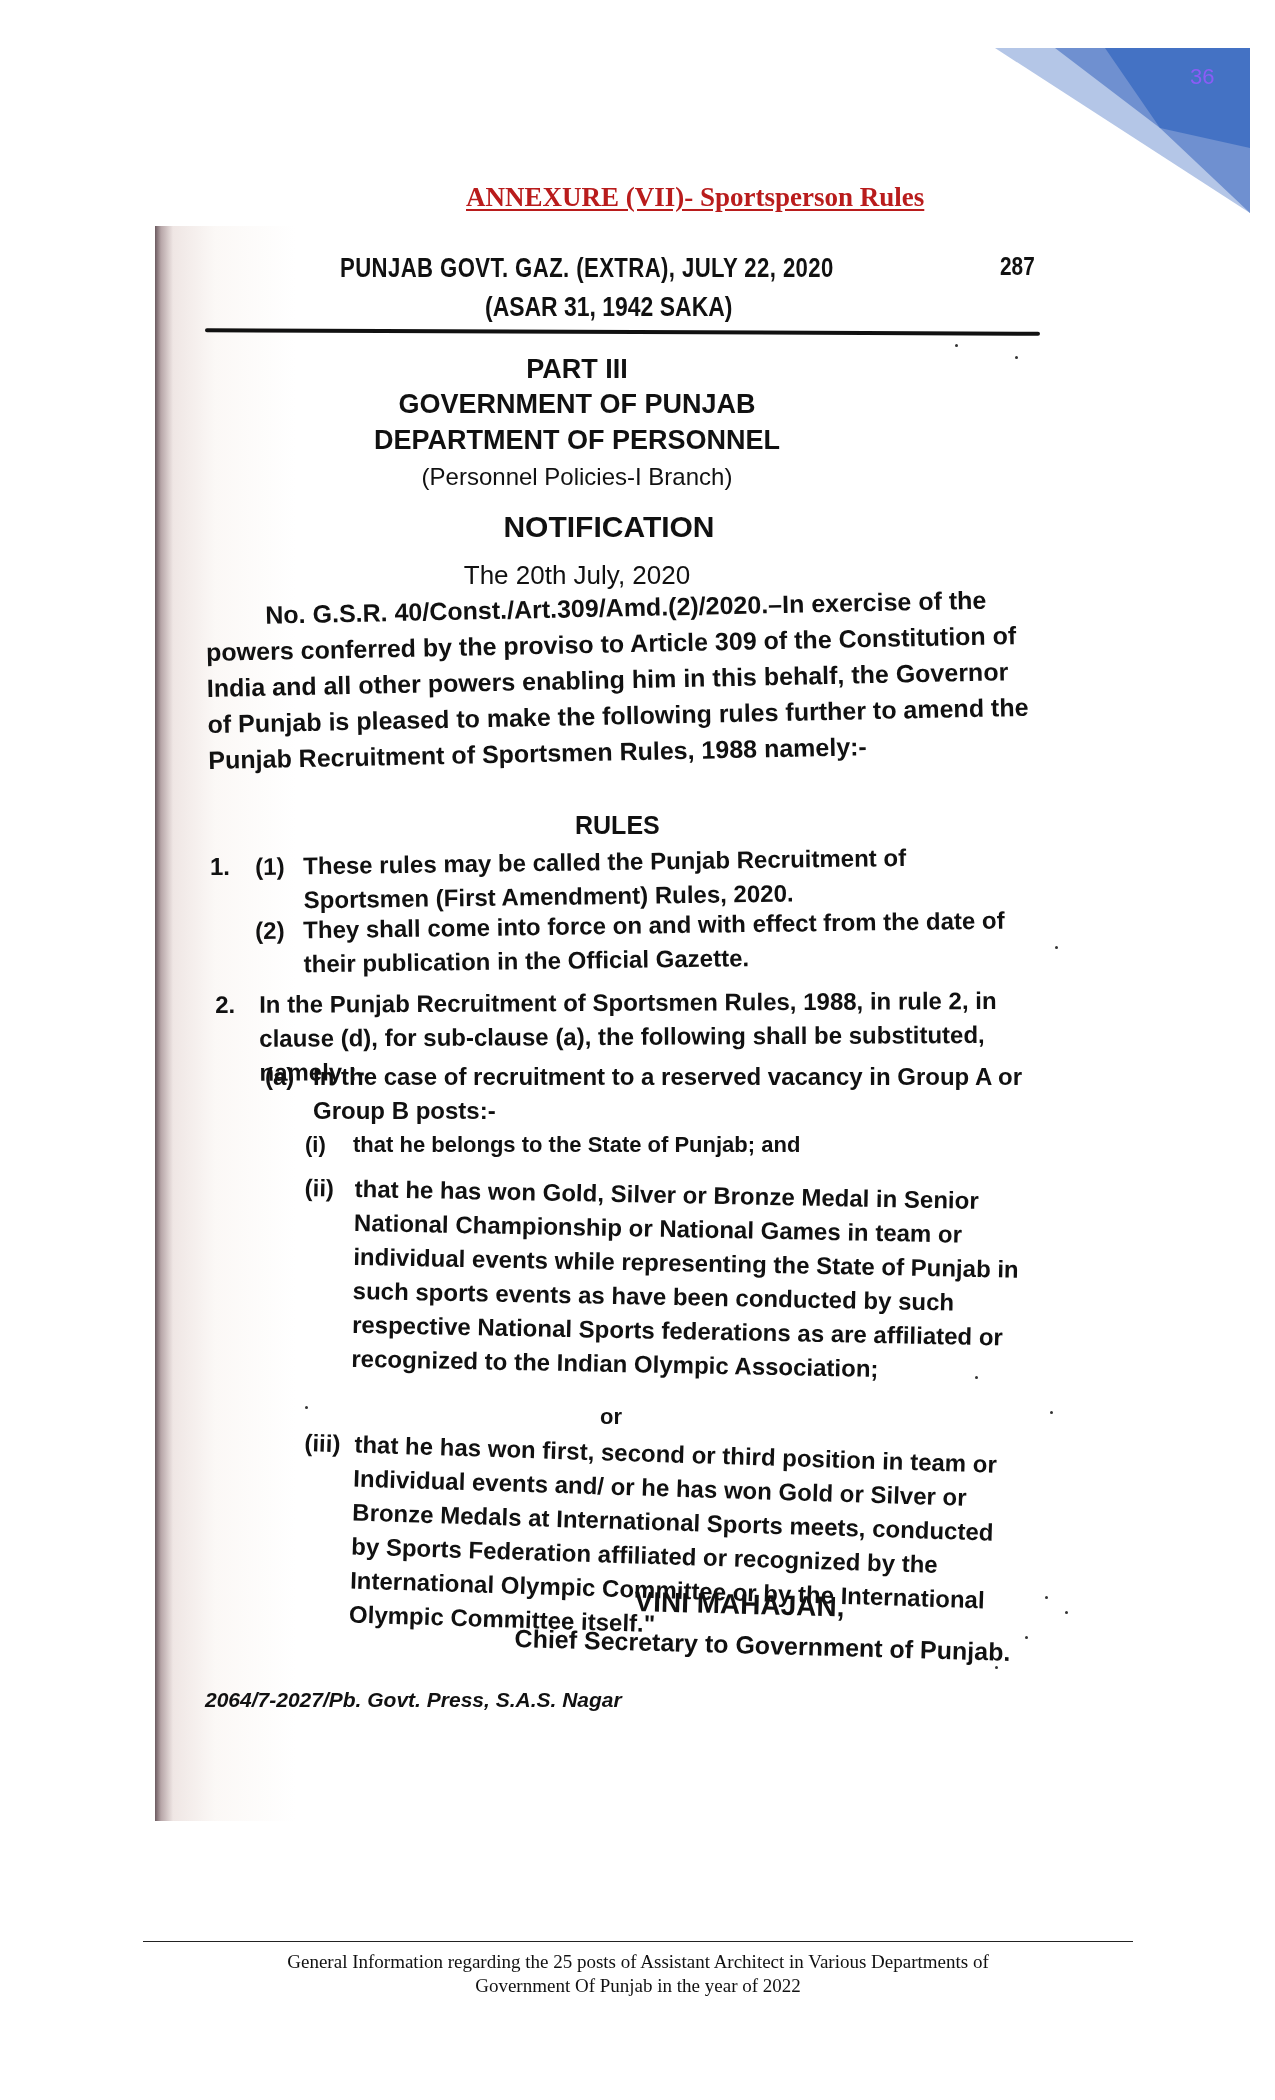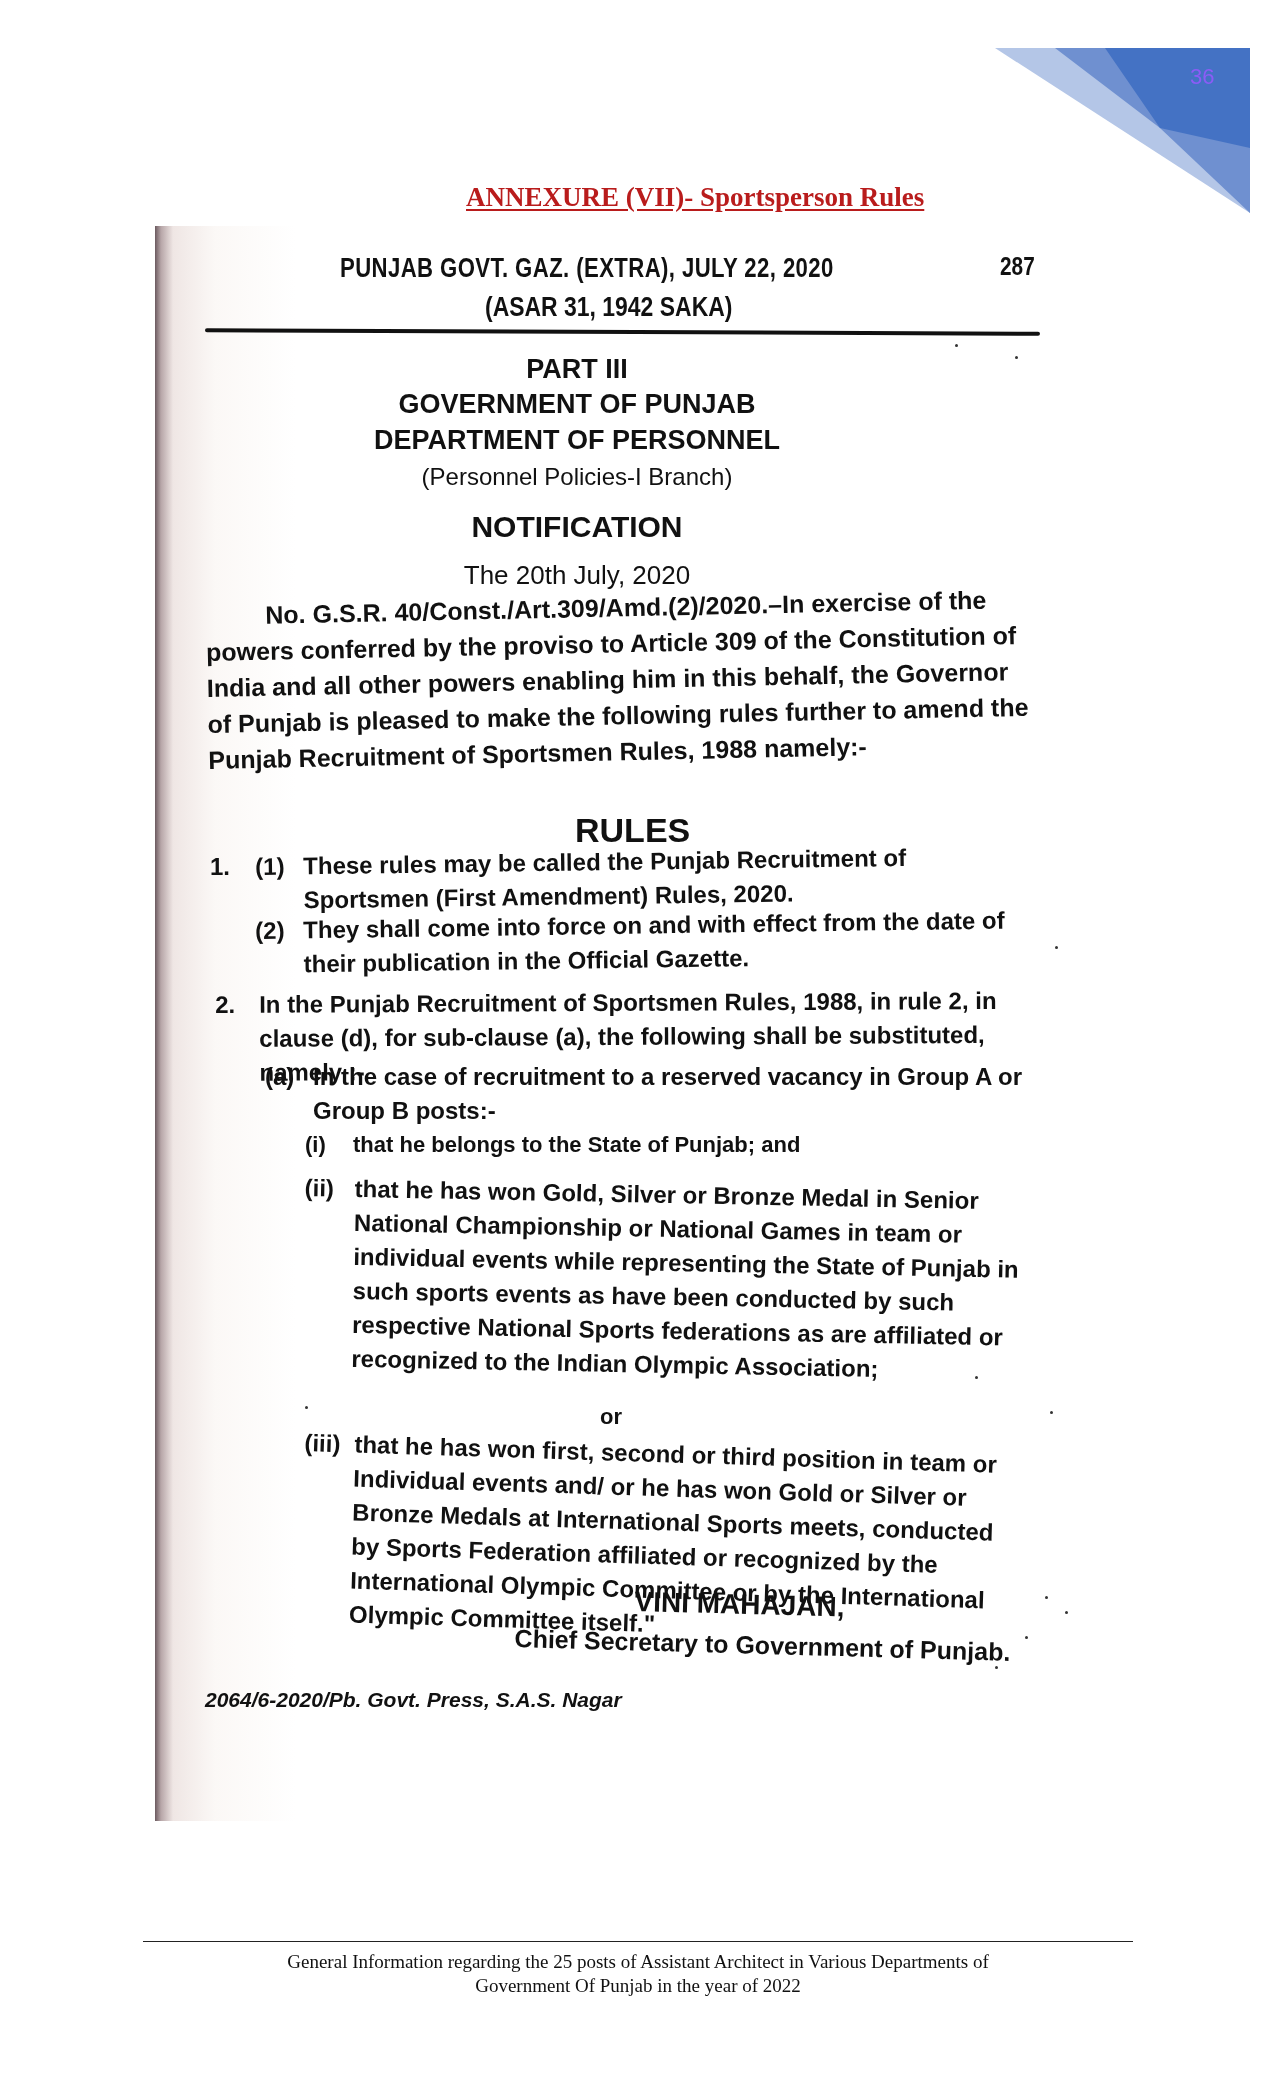--- a/index.html
+++ b/index.html
@@ -21,27 +21,27 @@
     .gaz-head { position: absolute; left: 185px; top: 27px; font-size: 27px; font-weight: bold; letter-spacing: 0.5px; transform: scaleX(0.82); transform-origin: left; }
     .gaz-pageno { position: absolute; left: 845px; top: 25px; font-size: 26px; font-weight: bold; transform: scaleX(0.8); transform-origin: left; }
     .gaz-sub { position: absolute; left: 330px; top: 66px; font-size: 27px; font-weight: bold; transform: scaleX(0.85); transform-origin: left; }
     .gaz-rule { position: absolute; left: 50px; top: 104px; width: 835px; height: 4px; background: #111; border-radius: 2px; transform: rotate(0.25deg); }
 
     .center-line { position: absolute; left: 12px; width: 820px; text-align: center; font-weight: bold; }
     .part { top: 128px; font-size: 27px; }
     .govt { top: 163px; font-size: 27px; }
     .dept { top: 199px; font-size: 27px; }
     .branch { top: 237px; font-size: 24px; font-weight: normal; }
-    .notif { top: 284px; font-size: 30px; }
+    .notif { top: 284px; font-size: 30px; margin-left: 32px; }
     .ndate { top: 334px; font-size: 26px; font-weight: normal; }
 
     .para { position: absolute; left: 50px; top: 372px; width: 830px; font-size: 25px; line-height: 36px; font-weight: bold; transform: rotate(-1.2deg); transform-origin: left top; }
     .para .indent { padding-left: 60px; }
 
-    .rules-h { position: absolute; left: 420px; top: 585px; font-size: 34px; font-weight: bold; }
+    .rules-h { position: absolute; left: 420px; top: 585px; font-size: 25px; font-weight: bold; }
 
     .rule { position: absolute; font-size: 24px; line-height: 34px; font-weight: bold; }
 
     .r1-num { left: 55px; top: 624px; }
     .r1-1 { left: 100px; top: 624px; width: 770px; transform: rotate(-0.8deg); transform-origin: left top; }
     .r1-2 { left: 100px; top: 688px; width: 770px; transform: rotate(-0.8deg); transform-origin: left top; }
     .sub { display: flex; }
     .sub .lab { width: 48px; flex: none; }
     .sub .txt { flex: 1; }
 
@@ -126,21 +126,21 @@
       <span class="txt">that he has won Gold, Silver or Bronze Medal in Senior National Championship or National Games in team or individual events while representing the State of Punjab in such sports events as have been conducted by such respective National Sports federations as are affiliated or recognized to the Indian Olympic Association;</span>
     </div>
     <div class="rule r2-or">or</div>
     <div class="rule r2-iii sub">
       <span class="lab">(iii)</span>
       <span class="txt">that he has won first, second or third position in team or Individual events and/ or he has won Gold or Silver or Bronze Medals at International Sports meets, conducted by Sports Federation affiliated or recognized by the International Olympic Committee or by the International Olympic Committee itself."</span>
     </div>
 
     <div class="sign-name">VINI MAHAJAN,</div>
     <div class="sign-title">Chief Secretary to Government of Punjab.</div>
-    <div class="press">2064/6-2020/Pb. Govt. Press, S.A.S. Nagar</div>
+    <div class="press">2064/7-2027/Pb. Govt. Press, S.A.S. Nagar</div>
 
     <div class="speck" style="left:800px;top:118px;"></div>
     <div class="speck" style="left:860px;top:130px;"></div>
     <div class="speck" style="left:900px;top:720px;"></div>
     <div class="speck" style="left:820px;top:1150px;"></div>
     <div class="speck" style="left:895px;top:1185px;"></div>
     <div class="speck" style="left:890px;top:1370px;"></div>
     <div class="speck" style="left:910px;top:1385px;"></div>
     <div class="speck" style="left:870px;top:1410px;"></div>
     <div class="speck" style="left:840px;top:1440px;"></div>

